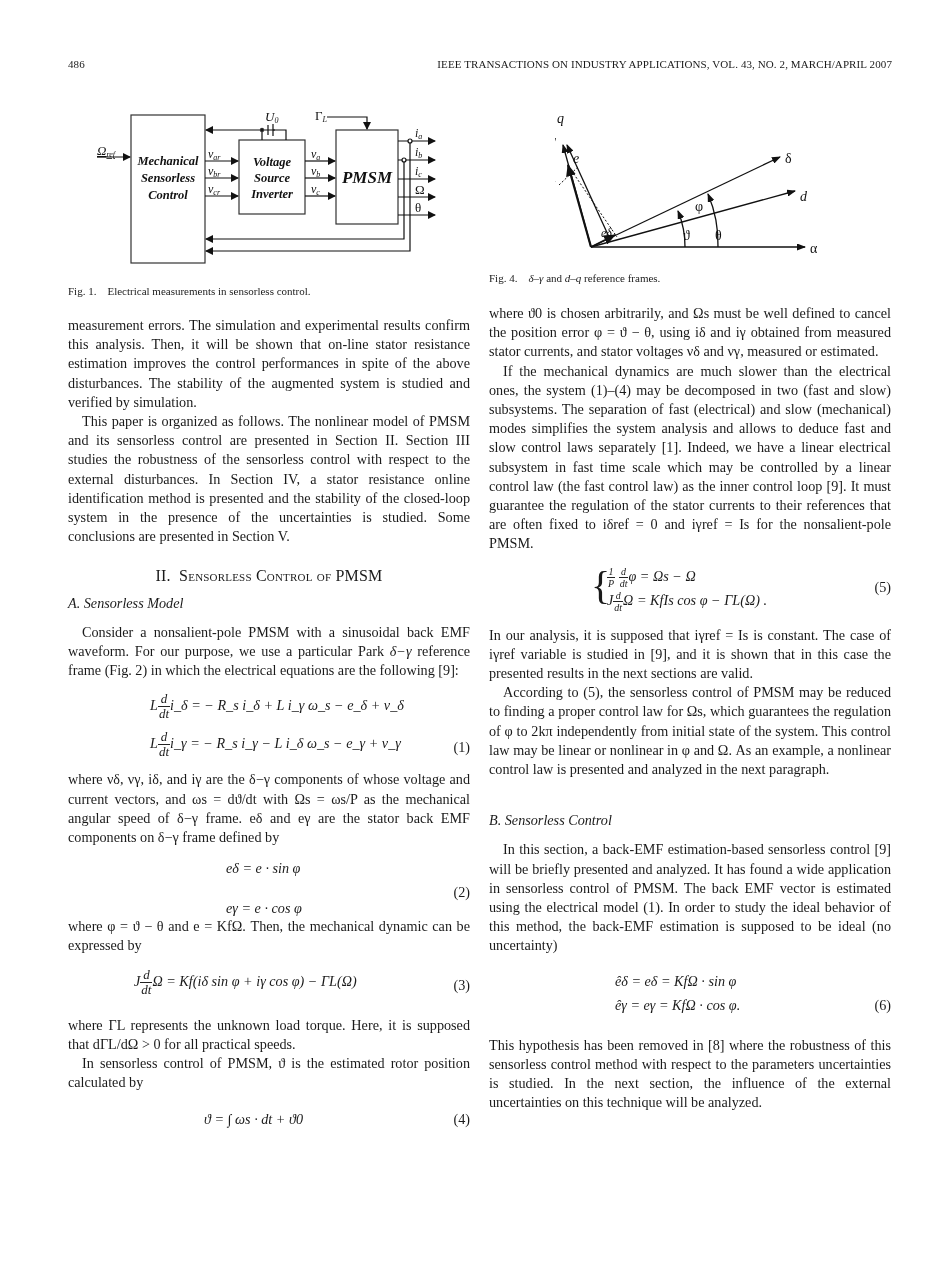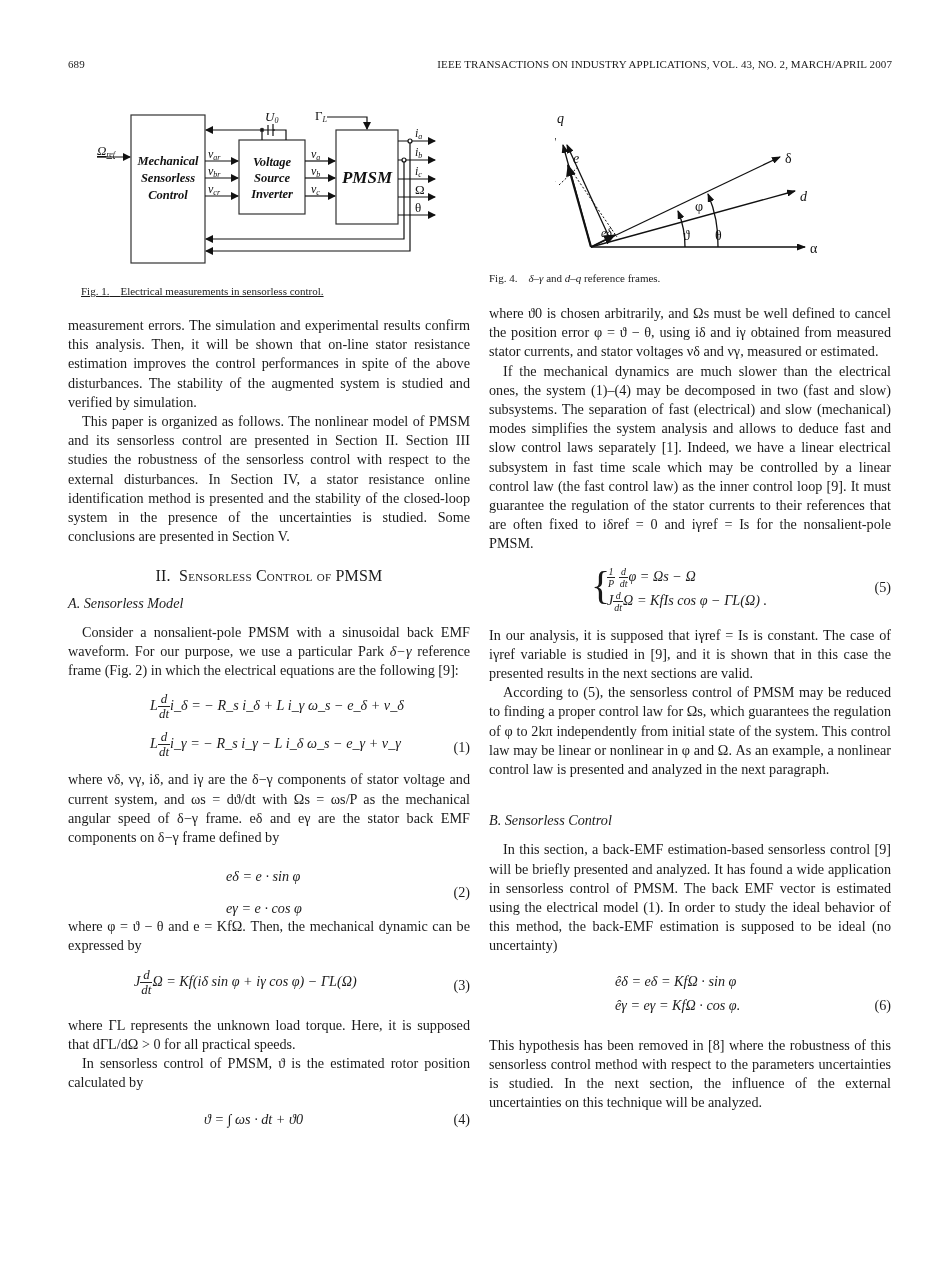--- a/index.html
+++ b/index.html
@@ -24,21 +24,21 @@
   .subsec { font-style: italic; margin: 0; }
   .frac { display: inline-block; vertical-align: middle; text-align: center; font-size: 13px; line-height: 14px; }
   .frac .n { display: block; border-bottom: 1px solid #222; padding: 0 1px; }
   .frac .d { display: block; padding: 0 1px; }
   .frac.small { font-size: 10px; line-height: 11px; }
   svg text { font-family: "Liberation Serif", serif; }
 </style>
 </head>
 <body>
 
-<div class="hdr hdr-left">689</div>
+<div class="hdr hdr-left">486</div>
 <div class="hdr hdr-right">IEEE TRANSACTIONS ON INDUSTRY APPLICATIONS, VOL. 43, NO. 2, MARCH/APRIL 2007</div>
 
 <svg style="position:absolute;left:95px;top:105px;" width="350" height="165" viewBox="0 0 350 165">
   <defs>
     <marker id="ah" markerWidth="8" markerHeight="8" refX="7" refY="4" orient="auto" markerUnits="userSpaceOnUse">
       <path d="M0,0 L8,4 L0,8 Z" fill="#111"></path>
     </marker>
   </defs>
   <g stroke="#333" stroke-width="1.2" fill="none">
 
@@ -96,21 +96,21 @@
     <text x="216" y="88" font-style="italic" font-size="12"><tspan>v</tspan><tspan font-size="8" dy="2">c</tspan></text>
     <text x="170" y="16" font-style="italic"><tspan>U</tspan><tspan font-size="8" dy="2">0</tspan></text>
     <text x="220" y="15"><tspan>Γ</tspan><tspan font-size="8" dy="2" font-style="italic">L</tspan></text>
     <text x="320" y="32" font-style="italic" font-size="12"><tspan>i</tspan><tspan font-size="8" dy="2">a</tspan></text>
     <text x="320" y="51" font-style="italic" font-size="12"><tspan>i</tspan><tspan font-size="8" dy="2">b</tspan></text>
     <text x="320" y="70" font-style="italic" font-size="12"><tspan>i</tspan><tspan font-size="8" dy="2">c</tspan></text>
     <text x="320" y="89" font-size="13">Ω</text>
     <text x="320" y="107" font-size="13">θ</text>
   </g>
 </svg>
-<div class="fig-cap" style="left:81px;top:285px;text-decoration:underline;">
+<div class="fig-cap" style="left:68px;top:285px;">
   <span>Fig. 1.</span>&nbsp;&nbsp;&nbsp;&nbsp;<span>Electrical measurements in sensorless control.</span>
 </div>
 
 <svg style="position:absolute;left:555px;top:105px;" width="280" height="155" viewBox="0 0 280 155">
   <defs>
     <marker id="ah2" markerWidth="9" markerHeight="7" refX="8" refY="3.5" orient="auto" markerUnits="userSpaceOnUse">
       <path d="M0,0 L9,3.5 L0,7 Z" fill="#111"></path>
     </marker>
     <marker id="ah3" markerWidth="12" markerHeight="10" refX="11" refY="5" orient="auto" markerUnits="userSpaceOnUse">
       <path d="M0,0 L12,5 L0,10 Z" fill="#111"></path>
@@ -169,25 +169,25 @@
     <div class="eq-line" style="position:absolute;left:82px;top:0;">
       L<span class="frac"><span class="n">d</span><span class="d">dt</span></span><span>i_δ = − R_s i_δ + L i_γ ω_s − e_δ + ν_δ</span>
     </div>
     <div class="eq-line" style="position:absolute;left:82px;top:38px;">
       L<span class="frac"><span class="n">d</span><span class="d">dt</span></span><span>i_γ = − R_s i_γ − L i_δ ω_s − e_γ + ν_γ</span>
     </div>
     <span class="num" style="top:46px;">(1)</span>
   </div>
 
   <div style="height:6px"></div>
-  <p class="para">where νδ, νγ, iδ, and iγ are the δ−γ components of stator voltage and current system, and ωs = dϑ/dt with Ωs = ωs/P as the mechanical angular speed of δ−γ frame. eδ and eγ are the stator back EMF components on δ−γ frame defined by</p>
+  <p class="para">where νδ, νγ, iδ, and iγ are the δ−γ components of whose voltage and current vectors, and ωs = dϑ/dt with Ωs = ωs/P as the mechanical angular speed of δ−γ frame. eδ and eγ are the stator back EMF components on δ−γ frame defined by</p>
 
   <div style="height:12px"></div>
   <div class="eq" style="height:48px;">
-    <div class="eq-line" style="position:absolute;left:158px;top:8px;font-style:italic;">eδ = e · sin φ</div>
+    <div class="eq-line" style="position:absolute;left:158px;top:0;font-style:italic;">eδ = e · sin φ</div>
     <div class="eq-line" style="position:absolute;left:158px;top:40px;">eγ = e · cos φ</div>
     <span class="num" style="top:24px;">(2)</span>
   </div>
 
   <div style="height:10px"></div>
   <p class="para">where φ = ϑ − θ and e = KfΩ. Then, the mechanical dynamic can be expressed by</p>
 
   <div style="height:12px"></div>
   <div class="eq" style="height:38px;">
     <div class="eq-line" style="position:absolute;left:66px;top:0;">

